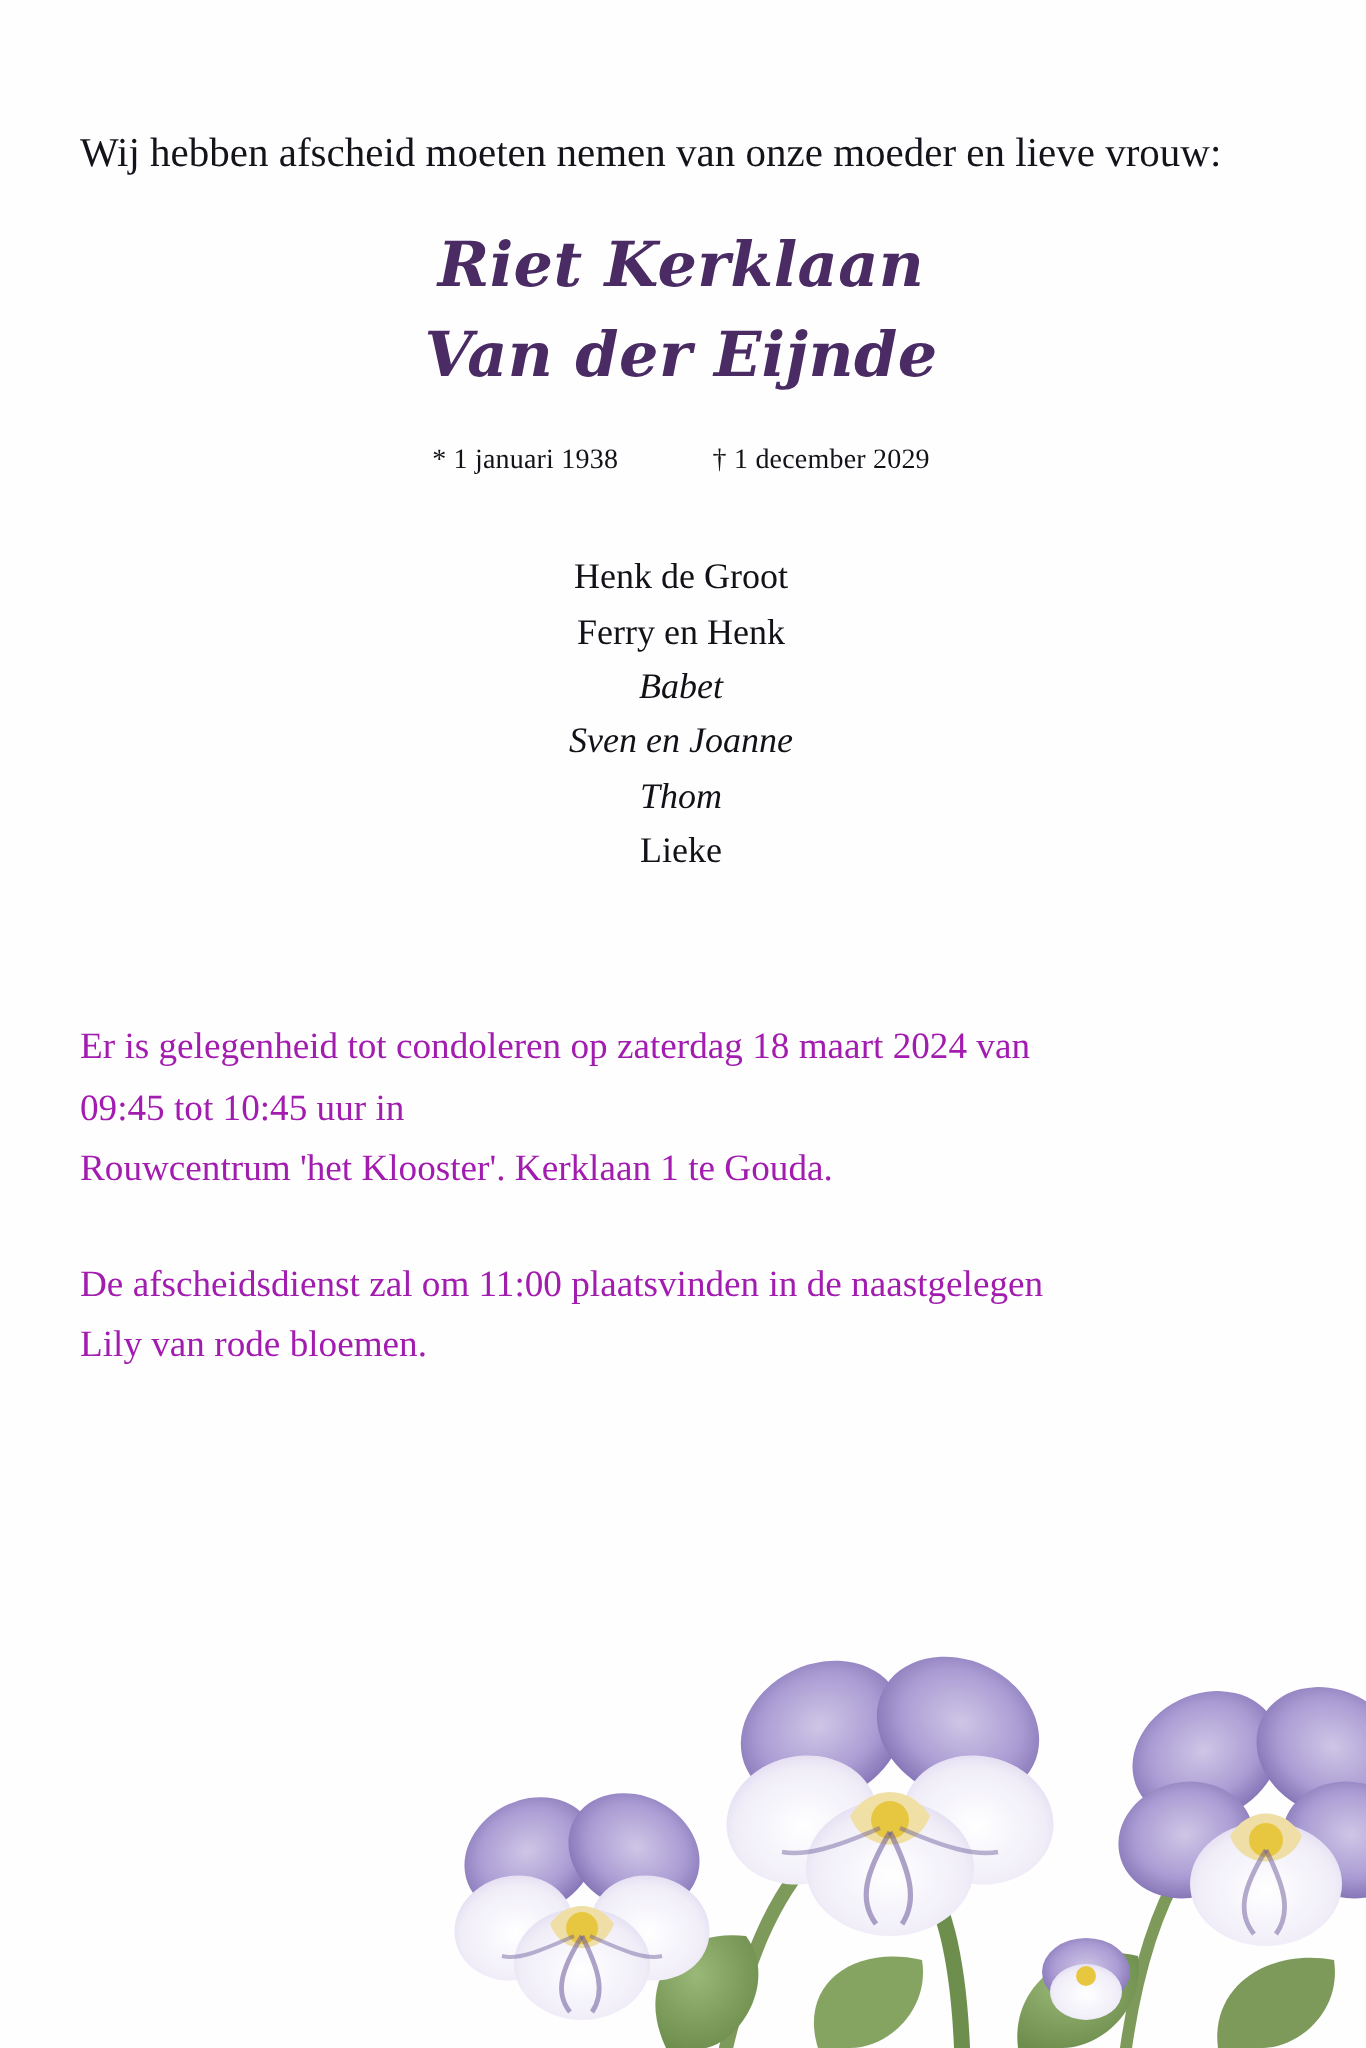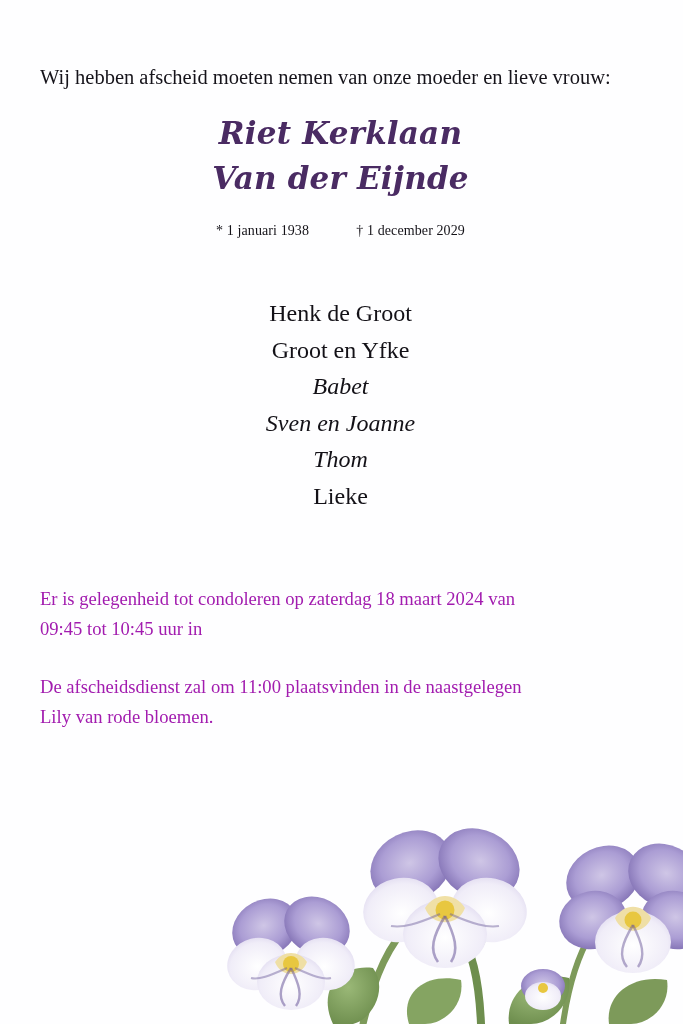--- a/index.html
+++ b/index.html
@@ -57,23 +57,23 @@
     text-align: center;
     font-size: 14px;
     color: #141218;
     margin-top: 26px;
     letter-spacing: 0.1px;
   }
   .dates .gap { display: inline-block; width: 40px; }
 
   .family {
     text-align: center;
-    margin-top: 56px;
+    margin-top: 36px;
     line-height: 1.52;
-    font-size: 24px;
+    font-size: 18px;
     color: #131117;
   }
   .family div { margin: 0; }
   .family .it { font-style: italic; }
 
   .para-wrap {
     margin-top: 70px;
   }
   .para {
     font-size: 18.6px;
@@ -191,31 +191,32 @@
     <div class="dates">
       <span>*</span>
       <span>1 januari 1938</span>
       <span class="gap"></span>
       <span>†</span>
       <span>1 december 2029</span>
     </div>
 
     <div class="family">
       <div>Henk de Groot</div>
-      <div>Groot en Yfke</div>
+      <div>Ferry en Henk</div>
       <div class="it">Babet</div>
       <div class="it">Sven en Joanne</div>
       <div class="it">Thom</div>
       <div>Lieke</div>
     </div>
 
     <div class="para-wrap">
       <div class="para">
         <div>Er is gelegenheid tot condoleren op zaterdag 18 maart 2024 van</div>
         <div>09:45 tot 10:45 uur in</div>
+        <div>Rouwcentrum 'het Klooster'. Kerklaan 1 te Gouda.</div>
       </div>
       <div class="para second">
         <div>De afscheidsdienst zal om 11:00 plaatsvinden in de naastgelegen</div>
         <div>Lily van rode bloemen.</div>
       </div>
     </div>
 
   </div>
 </div>
 

